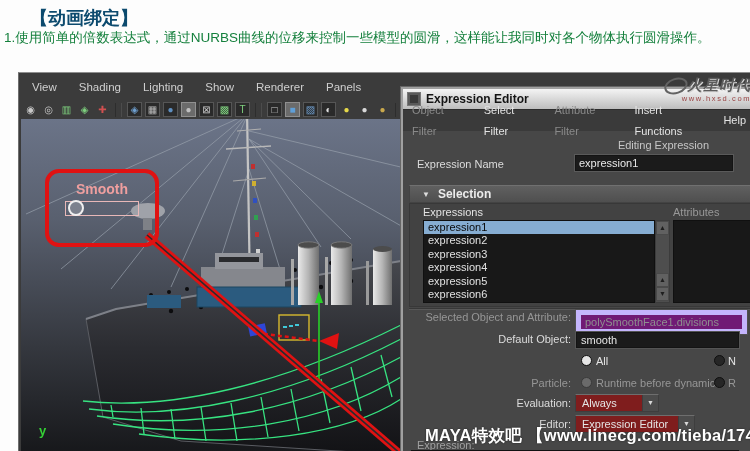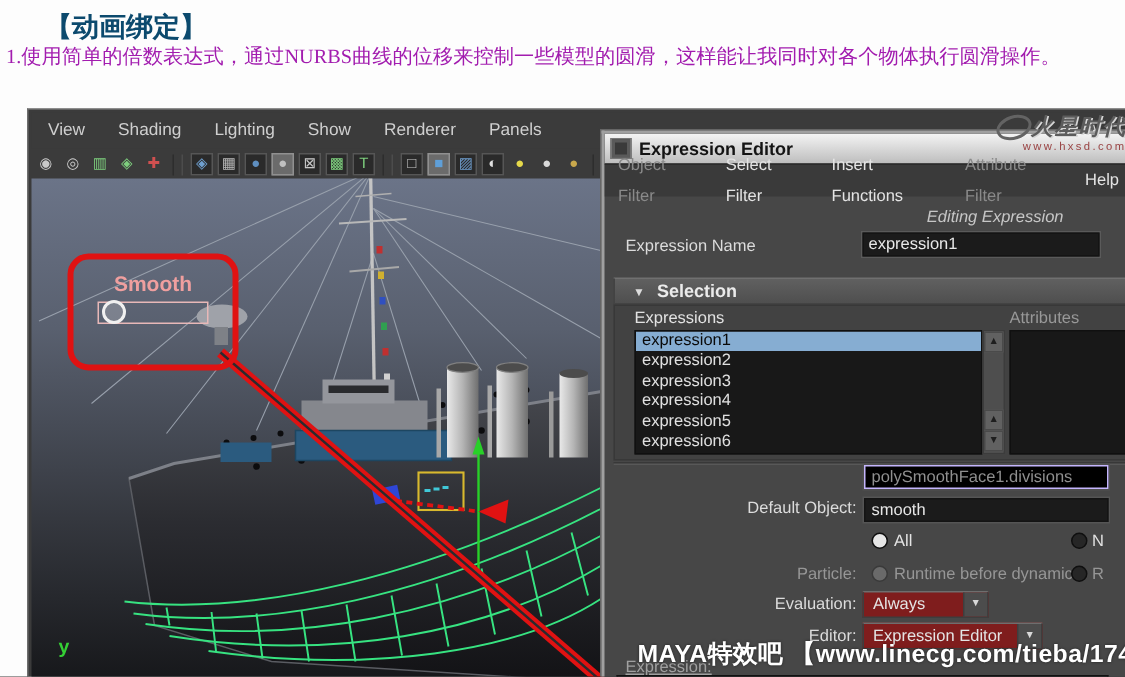--- a/index.html
+++ b/index.html
@@ -4,21 +4,21 @@
 <style>
   html,body{margin:0;padding:0;}
   body{
     width:750px;height:451px;position:relative;overflow:hidden;
     background:#fdfdfd;
     font-family:"Liberation Sans", sans-serif;
     --annotation-red:#e01212; --selection-blue:#86add2; --wireframe-green:#37e381;
     --manipulator-green:#28d028; --callout-text:#ef9f9f; --highlight-yellow:#d8b92e;
   }
   .doc-heading{position:absolute;left:30px;top:6px;font-size:18px;font-weight:bold;color:#0c4a6e;}
-  .doc-paragraph{position:absolute;left:4px;top:29px;font-size:13.5px;color:#a21caf;white-space:nowrap;font-family:Liberation Serif, serif;}
+  .doc-paragraph{position:absolute;left:4px;top:29px;font-size:13.5px;color:#15803d;white-space:nowrap;}
 
   
   .shot{position:absolute;left:18px;top:72px;width:732px;height:379px;overflow:hidden;
         background:#3b3b3b;border-top:1px solid #8e8e8e;border-left:1px solid #6e6e6e;}
   .vp-menubar{position:absolute;left:2px;top:2px;right:0;height:24px;background:#3b3b3b;
         display:flex;align-items:center;}
   .vp-menu-item{font-size:11.5px;color:#cfcfcf;padding:0 11px;cursor:default;}
   .vp-toolbar{position:absolute;left:4px;top:27px;height:19px;display:flex;align-items:center;gap:3px;}
   .vp-icon{width:15px;height:15px;line-height:15px;text-align:center;font-size:10px;display:inline-block;}
   .vp-icon.boxed{background:#2a2a2a;border:1px solid #565656;width:13px;height:13px;line-height:13px;}
@@ -42,21 +42,21 @@
       box-shadow:-1px -1px 0 #666;overflow:hidden;}
   .ee-titlebar{position:absolute;left:0;top:0;right:0;height:20px;
       background:linear-gradient(180deg,#f4f4f4,#bdbdbd);display:flex;align-items:center;}
   .ee-title-icon{width:12px;height:12px;margin:0 5px 0 4px;background:#3a3a3a;border:1px solid #777;
       box-shadow:inset 0 0 0 2px #5a5a5a;}
   .ee-title-text{font-size:12px;font-weight:bold;color:#141414;}
   .ee-menubar{position:absolute;left:0;top:20px;right:0;height:21px;background:#3a3a3a;
       border-top:1px solid #2c2c2c;display:flex;align-items:center;}
   .ee-menu-item{font-size:11px;color:#e4e4e4;padding:0 9px;line-height:21px;}
   .ee-menu-item.dim{color:#8a8a8a;}
-  .ee-editing{position:absolute;right:46px;top:50px;font-size:11px;color:#c6c6c6;font-style:italic;}
+  .ee-editing{position:absolute;right:46px;top:50px;font-size:11px;color:#c6c6c6;}
   .lbl{font-size:11px;color:#dcdcdc;}
   .lbl.dim{color:#969696;}
   .ee-name-label{position:absolute;left:14px;top:69px;}
   .ee-name-input{position:absolute;left:172px;top:66px;width:150px;height:14px;background:#1b1b1b;
       color:#e8e8e8;font-size:11px;border:1px solid #141414;box-shadow:0 0 0 1px #5a5a5a;padding:0 3px;
       font-family:"Liberation Sans",sans-serif;}
   .ee-section{position:absolute;left:6px;top:96px;width:342px;height:16px;
       background:linear-gradient(180deg,#606060,#4f4f4f);border:1px solid #434343;border-top-color:#707070;
       display:flex;align-items:center;}
   .ee-section .tri{font-size:8px;color:#dcdcdc;margin:0 8px 0 12px;}
@@ -74,21 +74,21 @@
       border:1px solid #3c3c3c;}
   .sb-btn{position:absolute;left:0;width:11px;height:12px;background:#616161;border:1px solid #4a4a4a;
       font-size:7px;line-height:12px;text-align:center;color:#1e1e1e;}
   .attrbox{position:absolute;left:270px;top:131px;width:78px;height:81px;background:#181818;
       border:1px solid #101010;}
   .ee-divider{position:absolute;left:6px;top:219px;width:342px;height:1px;background:#383838;
       border-bottom:1px solid #585858;}
   .row-label{position:absolute;left:0;width:168px;text-align:right;font-size:11px;}
   .field{position:absolute;left:173px;width:153px;height:13px;font-size:11px;padding:1px 4px 0 4px;}
   .field.dark{background:#1b1b1b;color:#e6e6e6;border:1px solid #141414;box-shadow:0 0 0 1px #555;}
-  .field.dim{background:#000000;color:#8f8f8f;border:1px solid #c4b5fd;box-shadow:0 0 0 1px #505050;}
+  .field.dim{background:#701a75;color:#8f8f8f;border:5px solid #c4b5fd;box-shadow:0 0 0 1px #505050;}
   .radio{position:absolute;width:9px;height:9px;border-radius:50%;background:#e6e6e6;border:1px solid #0f0f0f;}
   .radio.off{background:#262626;}
   .radio.dis{background:#6a6a6a;border-color:#3a3a3a;}
   .radio-label{position:absolute;font-size:11px;color:#e4e4e4;}
   .radio-label.dim{color:#969696;}
   .dropdown{position:absolute;height:16px;background:#7f1d1d;border:1px solid #3e3e3e;border-top-color:#6e6e6e;
       font-size:11px;color:#e4e4e4;line-height:16px;padding-left:6px;}
   .dd-arrow{position:absolute;right:0;top:0;width:15px;height:16px;background:#4c4c4c;border-left:1px solid #3e3e3e;
       text-align:center;font-size:7px;line-height:16px;color:#d8d8d8;}
   .ee-expr-label{position:absolute;left:14px;top:350px;font-size:11px;color:#a0a0a0;text-decoration:underline;}
@@ -270,22 +270,22 @@
   </div>
 
   <div class="ee">
     <div class="ee-titlebar">
       <span class="ee-title-icon"></span>
       <span class="ee-title-text">Expression Editor</span>
     </div>
     <div class="ee-menubar">
         <span class="ee-menu-item dim">Object Filter</span>
         <span class="ee-menu-item">Select Filter</span>
+        <span class="ee-menu-item dim">Attribute Filter</span>
         <span class="ee-menu-item">Insert Functions</span>
-        <span class="ee-menu-item dim">Attribute Filter</span>
         <span class="ee-menu-item">Help</span>
       </div>
 
     <div class="ee-editing">Editing Expression</div>
 
     <span class="lbl ee-name-label">Expression Name</span>
     <input class="ee-name-input" readonly="" value="expression1" style="">
 
     <div class="ee-section">
       <span class="tri">▼</span>
@@ -305,20 +305,21 @@
       </div>
     <div class="scrollbar">
       <span class="sb-btn" style="top:0;">▲</span>
       <span class="sb-btn" style="top:52px;">▲</span>
       <span class="sb-btn" style="top:66px;">▼</span>
     </div>
     <div class="attrbox"></div>
 
     <div class="ee-divider"></div>
 
+    <span class="row-label lbl dim" style="top:222px;">Selected Object and Attribute:</span>
     <div class="field dim" style="top:221px;">polySmoothFace1.divisions</div>
 
     <span class="row-label lbl" style="top:244px;">Default Object:</span>
     <div class="field dark" style="top:243px;">smooth</div>
 
     <span class="radio" style="left:178px;top:266px;"></span>
     <span class="radio-label" style="left:193px;top:266px;">All</span>
     <span class="radio off" style="left:311px;top:266px;"></span>
     <span class="radio-label" style="left:325px;top:266px;">N</span>
 

